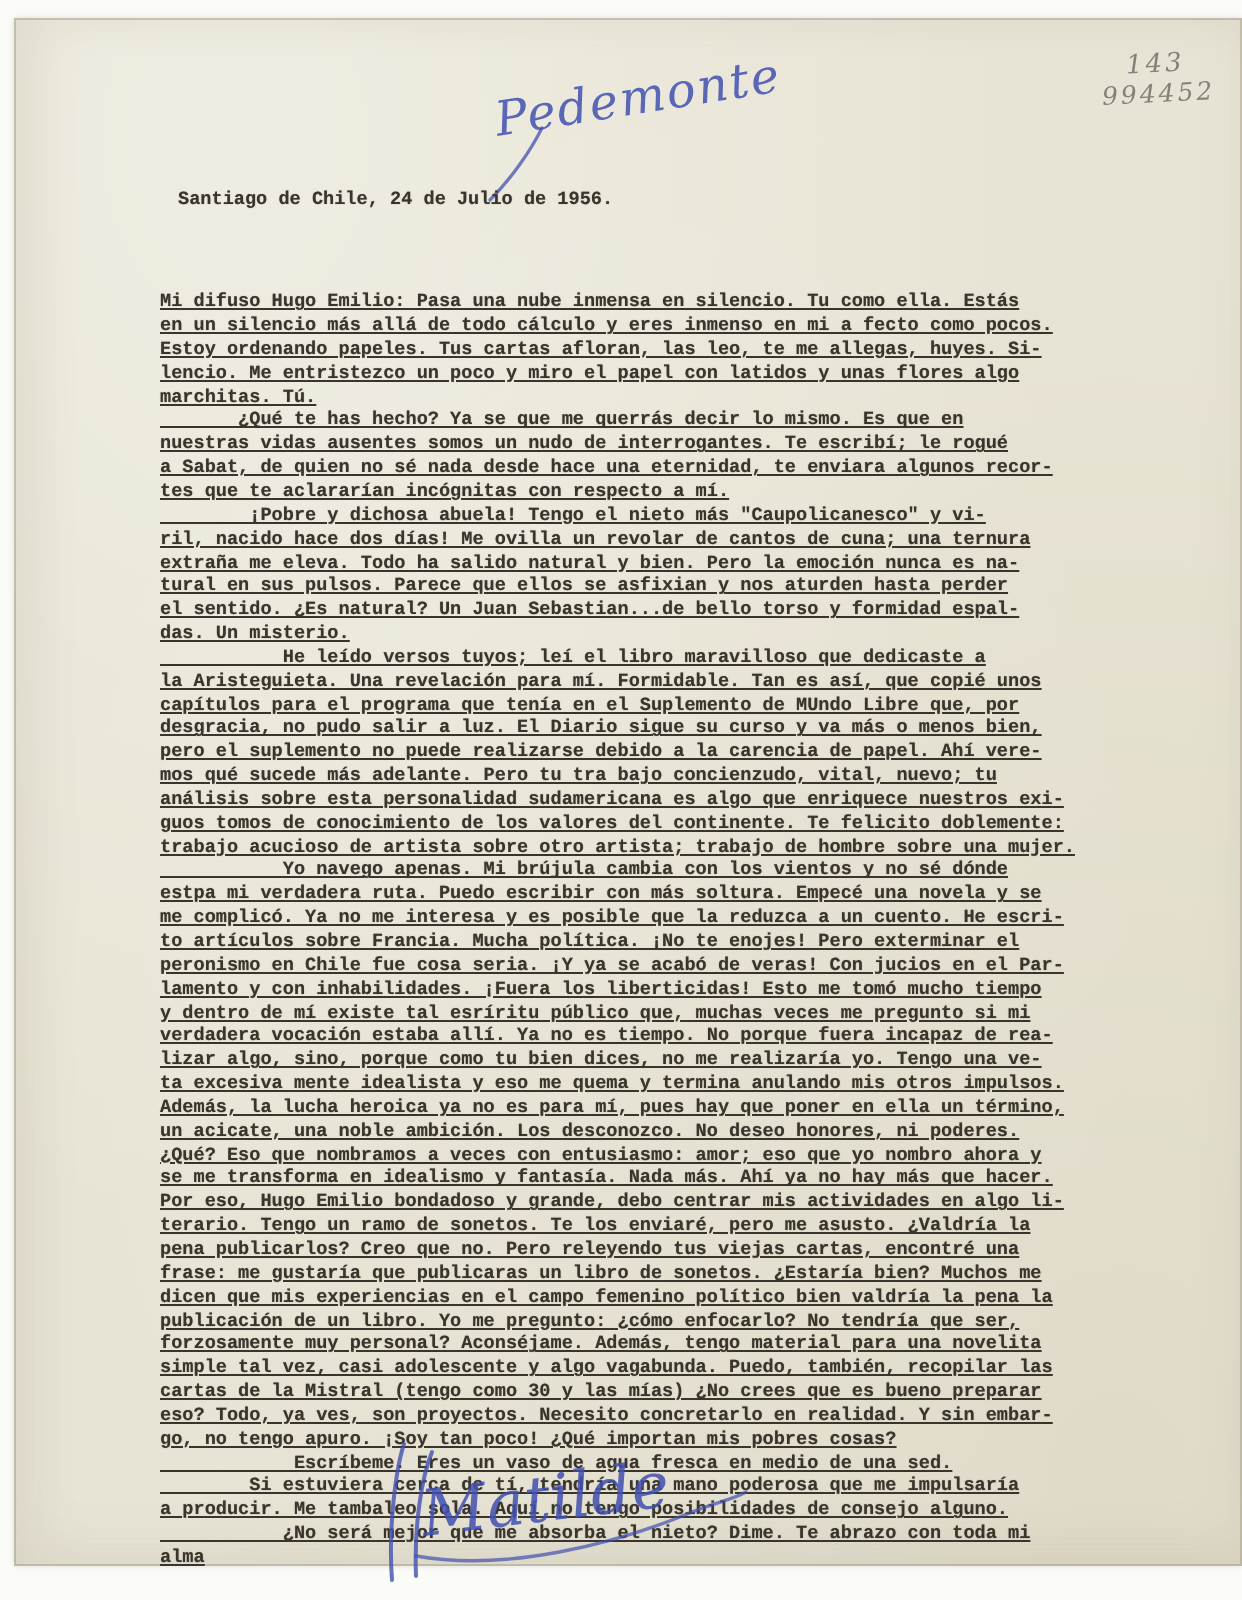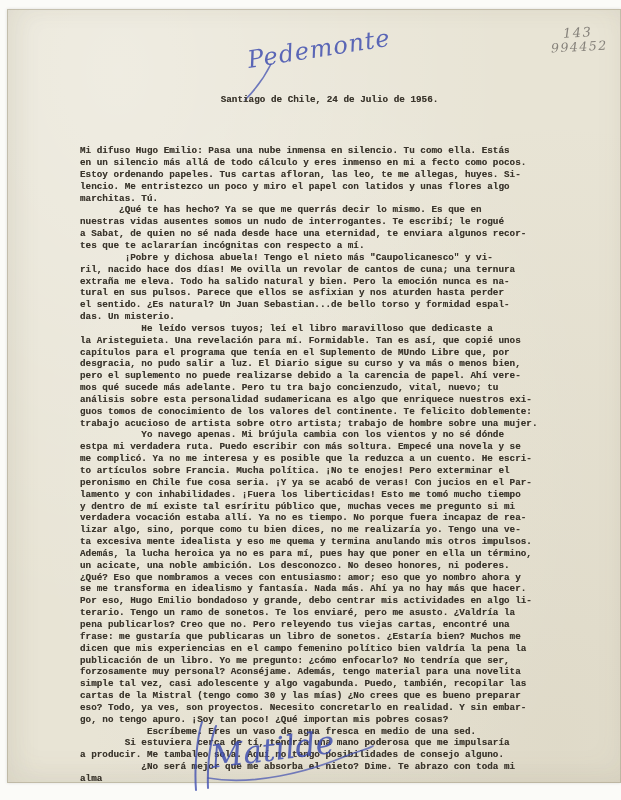--- a/index.html
+++ b/index.html
@@ -40,22 +40,22 @@
     position:absolute;left:168px;top:716px;width:230px;height:84px;
     overflow:visible;
   }
   .letter{
     position:absolute;left:80px;top:70px;width:490px;
     font-size:9.3px;line-height:11.85px;font-weight:bold;
     color:var(--ink-typewriter, #3a352c);
     text-shadow:0 0 .5px rgba(58,53,44,.55);
     white-space:pre;
   }
-  .dateline{padding-left:9px;margin-bottom:16px;text-align:center;}
-  .line{white-space:pre;}
+  .dateline{padding-left:9px;margin-bottom:16px;}
+  .line{white-space:pre;text-decoration:underline;}
   svg text.script{
     font-family:"DejaVu Serif", serif;
     font-style:italic;
     fill:var(--ink-pen, #4150b0);
   }
 </style>
 </head>
 <body>
 
 <div class="screen">

